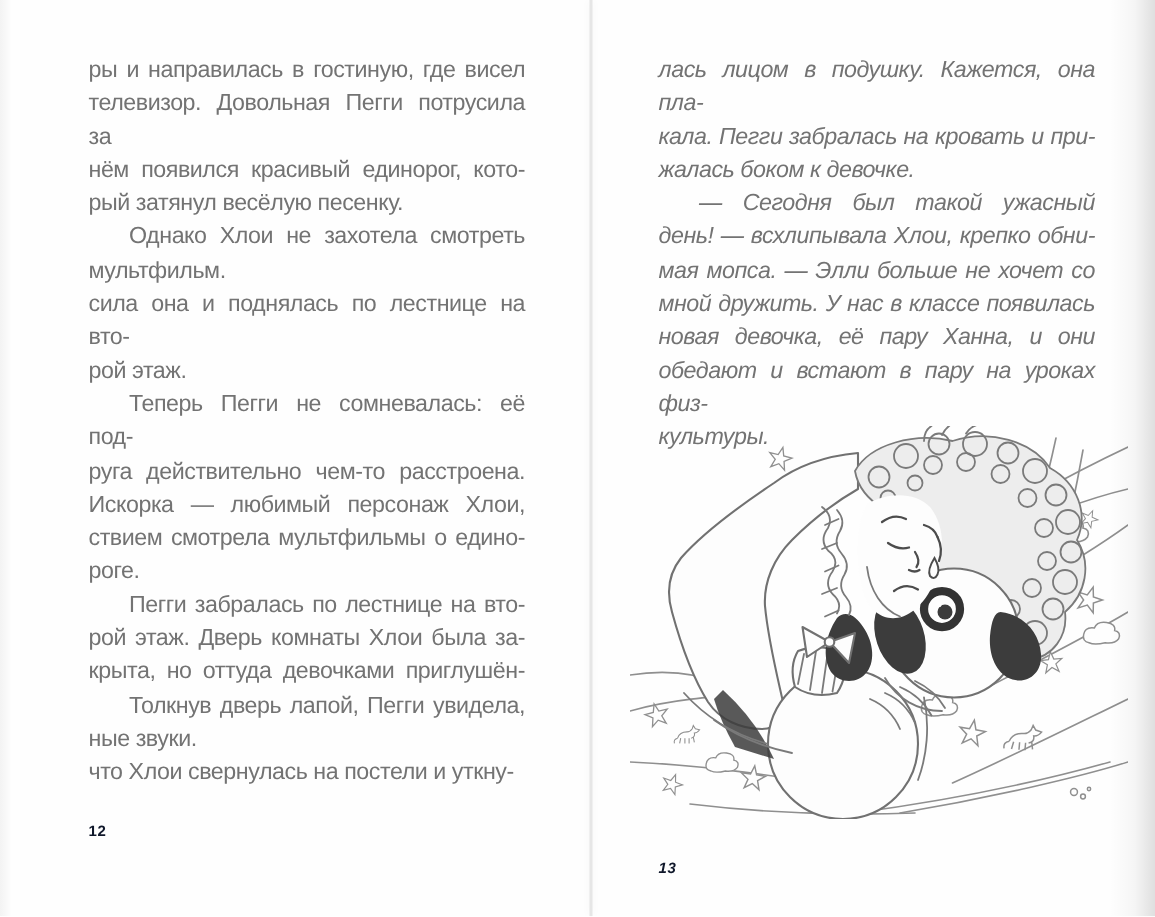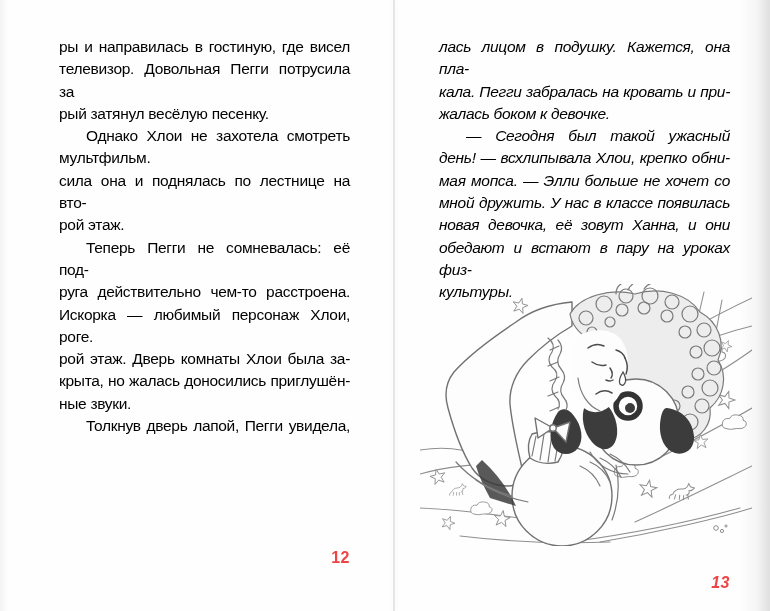--- a/index.html
+++ b/index.html
@@ -15,80 +15,84 @@
     background:#e6e6e6;box-shadow:0 0 6px rgba(0,0,0,0.05);
   }
   .edge-shade-right{
     position:absolute;right:0;top:0;width:30px;height:611px;pointer-events:none;
     background:linear-gradient(to right, rgba(0,0,0,0) 0%, rgba(0,0,0,0.035) 55%, rgba(0,0,0,0.12) 100%);
   }
   .edge-shade-left{
     position:absolute;left:0;top:0;width:8px;height:611px;pointer-events:none;
     background:linear-gradient(to left, rgba(0,0,0,0) 0%, rgba(0,0,0,0.045) 100%);
   }
-  .page-text{position:absolute;top:36px;width:291px;color:#000000;}
+  .page-text{position:absolute;top:36px;width:291px;color:#737373;}
   .page-left  .page-text{left:59px;}
   .page-right .page-text{left:43px;}
   .line{
     font-size:15.5px;line-height:22.3px;letter-spacing:-0.3px;
     text-align:justify;text-align-last:justify;white-space:normal;
   }
   .line.last{text-align-last:left;}
   .line.indent{text-indent:27px;}
   .page-number{
-    position:absolute;top:549px;width:291px;text-align:right;
-    font-size:16px;font-weight:bold;color:#ef4444;letter-spacing:0.5px;
+    position:absolute;top:549px;width:291px;text-align:left;
+    font-size:10px;font-weight:bold;color:#0f172a;letter-spacing:0.5px;
   }
   .page-left  .page-number{left:59px;}
   .page-right .page-number{left:43px;margin-top:25px;}
   .illustration{position:absolute;left:24px;top:284px;width:332px;height:262px;}
   .sk{stroke:#7a7a7a;stroke-width:1.2;fill:none;stroke-linecap:round;stroke-linejoin:round;}
   .sk-light{stroke:#8f8f8f;stroke-width:1.1;fill:none;stroke-linecap:round;stroke-linejoin:round;}
   .sk-dark{fill:#3c3c3c;stroke:none;}
   .sk-white{fill:#fdfdfd;stroke:#717171;stroke-width:1.4;stroke-linejoin:round;}
   .sk-face{stroke:#4c4c4c;stroke-width:1.5;fill:none;stroke-linecap:round;}
 </style>
 </head>
 <body>
 
 <div class="spread">
 
   <div class="page page-left">
     <div class="page-text">
         <div class="line">ры и направилась в гостиную, где висел</div>
         <div class="line">телевизор. Довольная Пегги потрусила за</div>
+        <div class="line">нём появился красивый единорог, кото-</div>
         <div class="line last">рый затянул весёлую песенку.</div>
         <div class="line indent">Однако Хлои не захотела смотреть</div>
         <div class="line last">мультфильм.</div>
         <div class="line">сила она и поднялась по лестнице на вто-</div>
         <div class="line last">рой этаж.</div>
         <div class="line indent">Теперь Пегги не сомневалась: её под-</div>
         <div class="line">руга действительно чем-то расстроена.</div>
         <div class="line">Искорка — любимый персонаж Хлои,</div>
+        <div class="line">ствием смотрела мультфильмы о едино-</div>
         <div class="line last">роге.</div>
+        <div class="line indent">Пегги забралась по лестнице на вто-</div>
         <div class="line">рой этаж. Дверь комнаты Хлои была за-</div>
-        <div class="line">крыта, но жалась доносились приглушён-</div>
+        <div class="line">крыта, но оттуда девочками приглушён-</div>
+        <div class="line indent">Толкнув дверь лапой, Пегги увидела,</div>
         <div class="line last">ные звуки.</div>
-        <div class="line indent">Толкнув дверь лапой, Пегги увидела,</div>
+        <div class="line last">что Хлои свернулась на постели и уткну-</div>
       </div>
     <div class="page-number">12</div>
   </div>
 
   <div class="gutter"></div>
 
   <div class="page page-right">
     <div class="page-text">
         <div class="line">лась лицом в подушку. Кажется, она пла-</div>
         <div class="line">кала. Пегги забралась на кровать и при-</div>
         <div class="line last">жалась боком к девочке.</div>
         <div class="line indent">— Сегодня был такой ужасный</div>
         <div class="line">день! — всхлипывала Хлои, крепко обни-</div>
         <div class="line">мая мопса. — Элли больше не хочет со</div>
         <div class="line">мной дружить. У нас в классе появилась</div>
-        <div class="line">новая девочка, её зовут Ханна, и они</div>
+        <div class="line">новая девочка, её пару Ханна, и они</div>
         <div class="line">обедают и встают в пару на уроках физ-</div>
         <div class="line last">культуры.</div>
       </div>
 
     <svg class="illustration" viewBox="0 0 332 262" xmlns="http://www.w3.org/2000/svg">
       <defs>
         <path id="star" d="M0,-10 L2.4,-3.2 L9.5,-3.1 L3.8,1.2 L5.9,8.1 L0,4 L-5.9,8.1 L-3.8,1.2 L-9.5,-3.1 L-2.4,-3.2 Z"></path>
         <path id="cloud" d="M-10,5 q-5,-1 -4,-6 q1,-6 8,-5 q2,-5 9,-4 q7,1 6,6 q5,1 3,6 q-3,4 -10,3 q-8,2 -12,0 z"></path>
         <g id="uni">
           <path d="M-9,3 Q-7,-3 0,-3 Q3,-3 5,-6 L6,-9 L8,-6 L12,-5 Q10,-2 7,-2 Q8,2 4,3 M-6,3 L-7,8 M-2,3 L-2,8 M2,3 L2,8 M6,2 L7,7 M-9,3 q-4,1 -3,5"></path>

